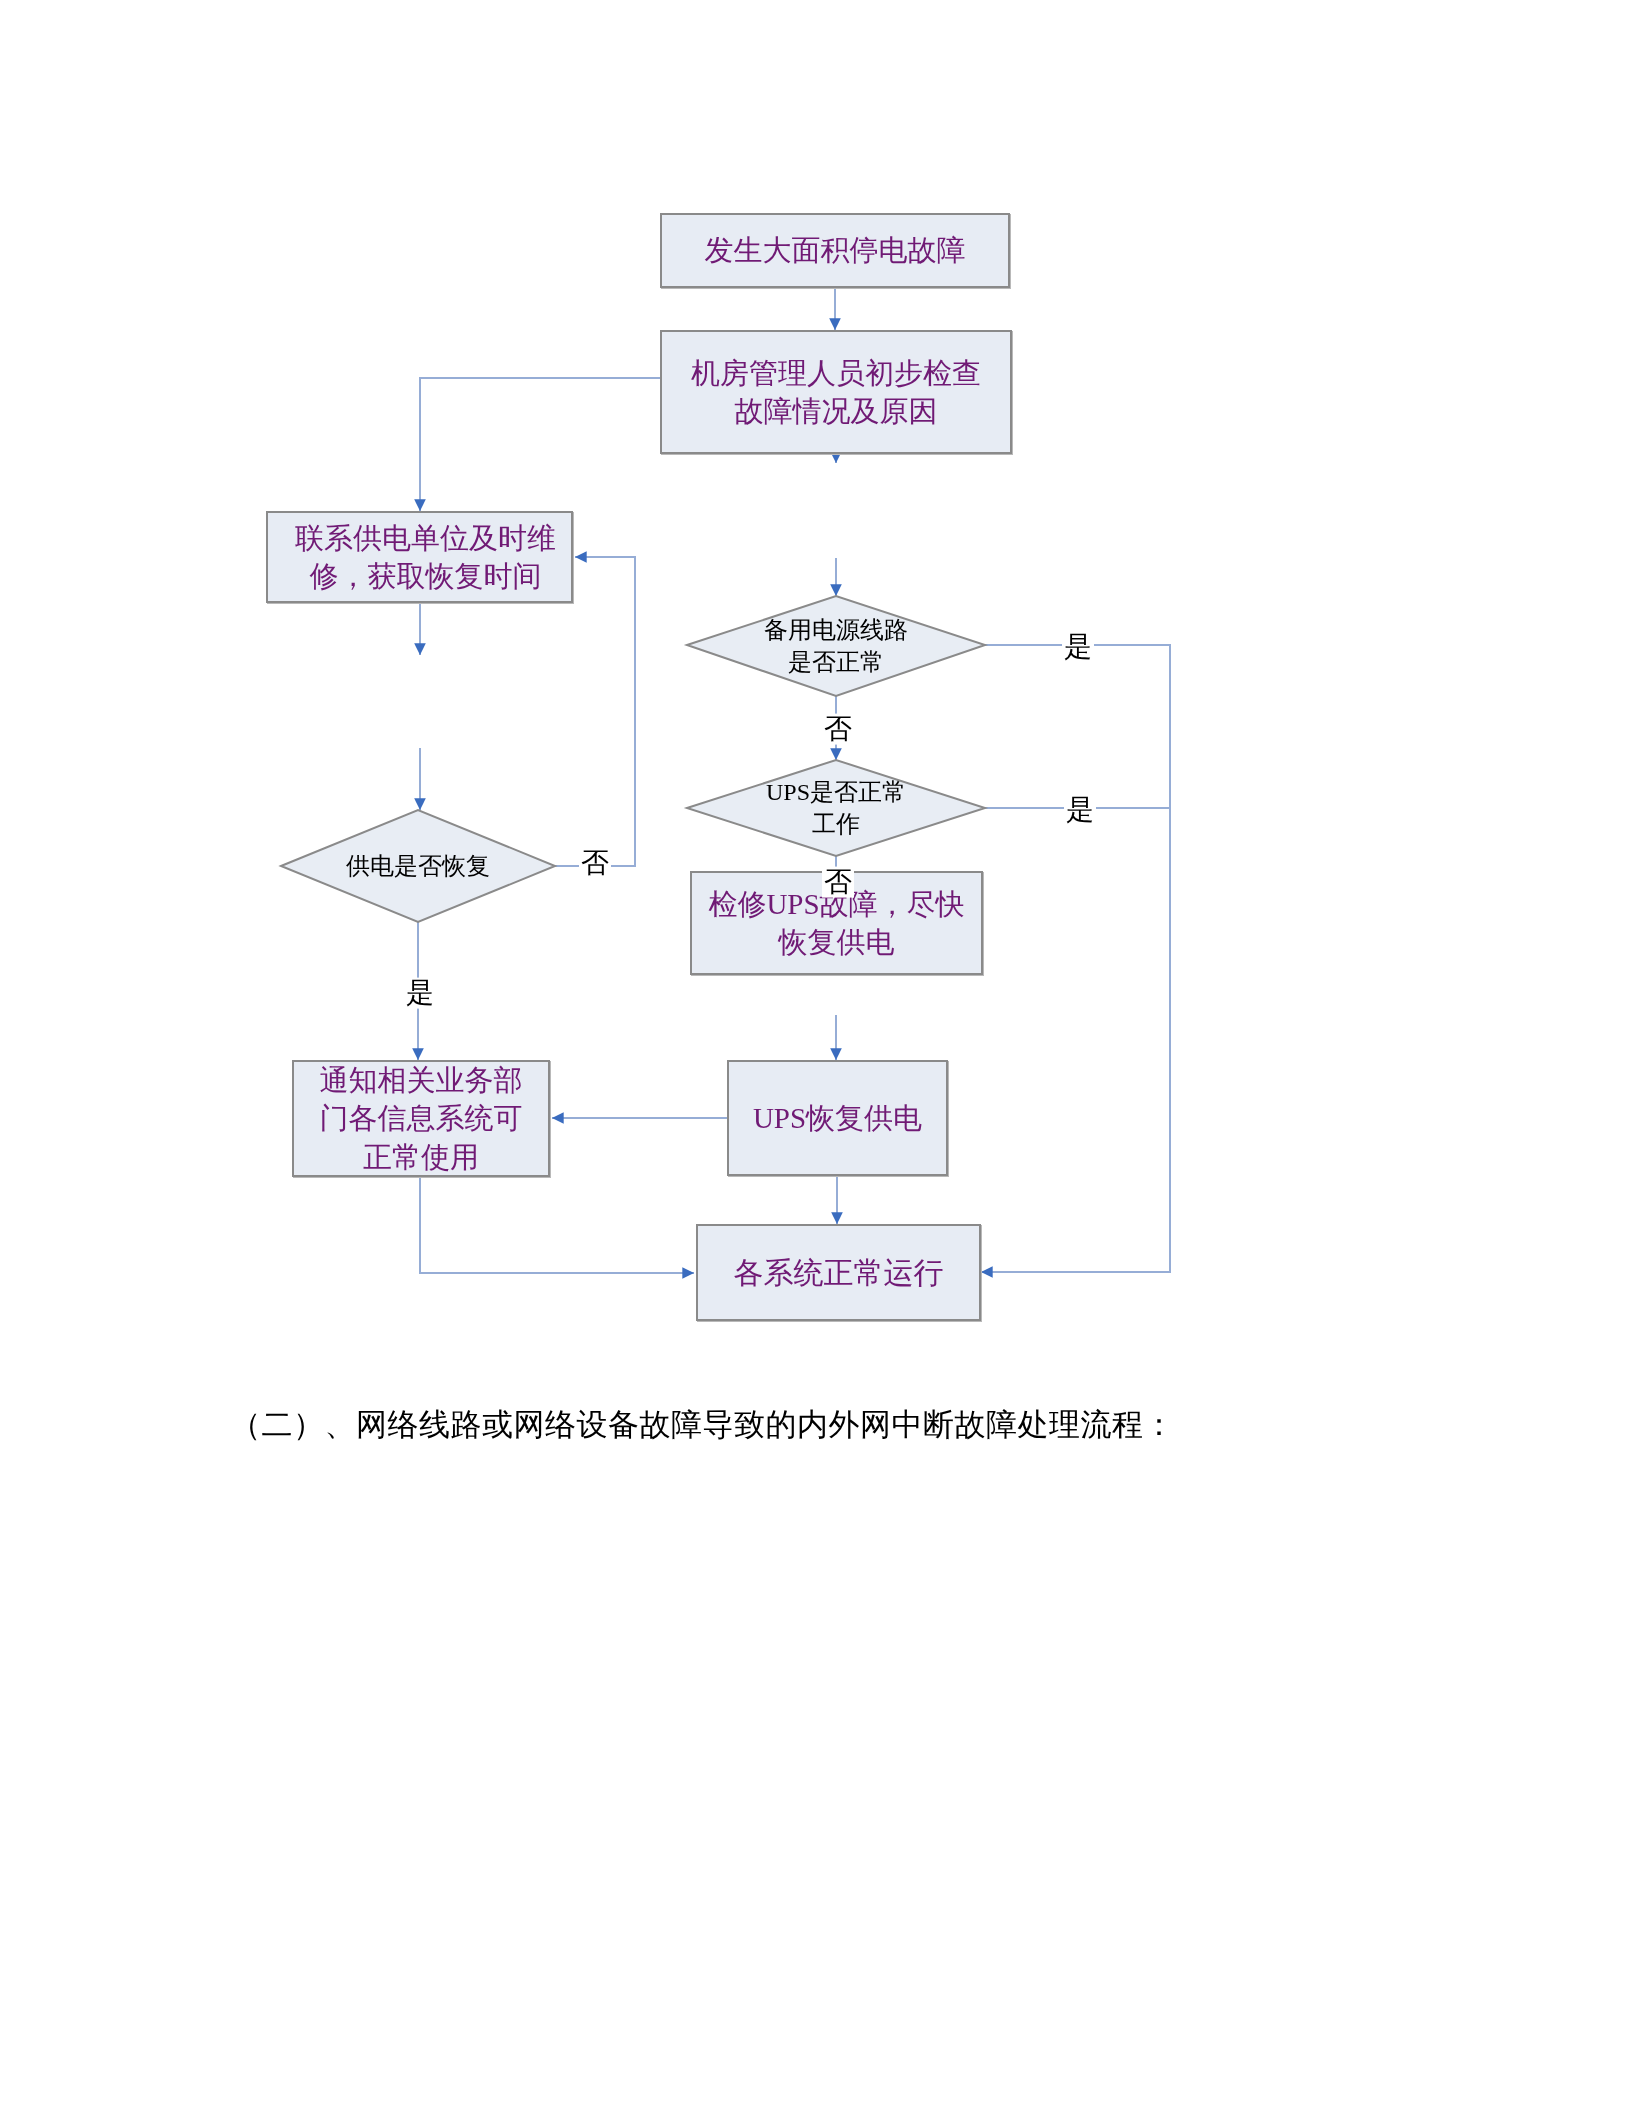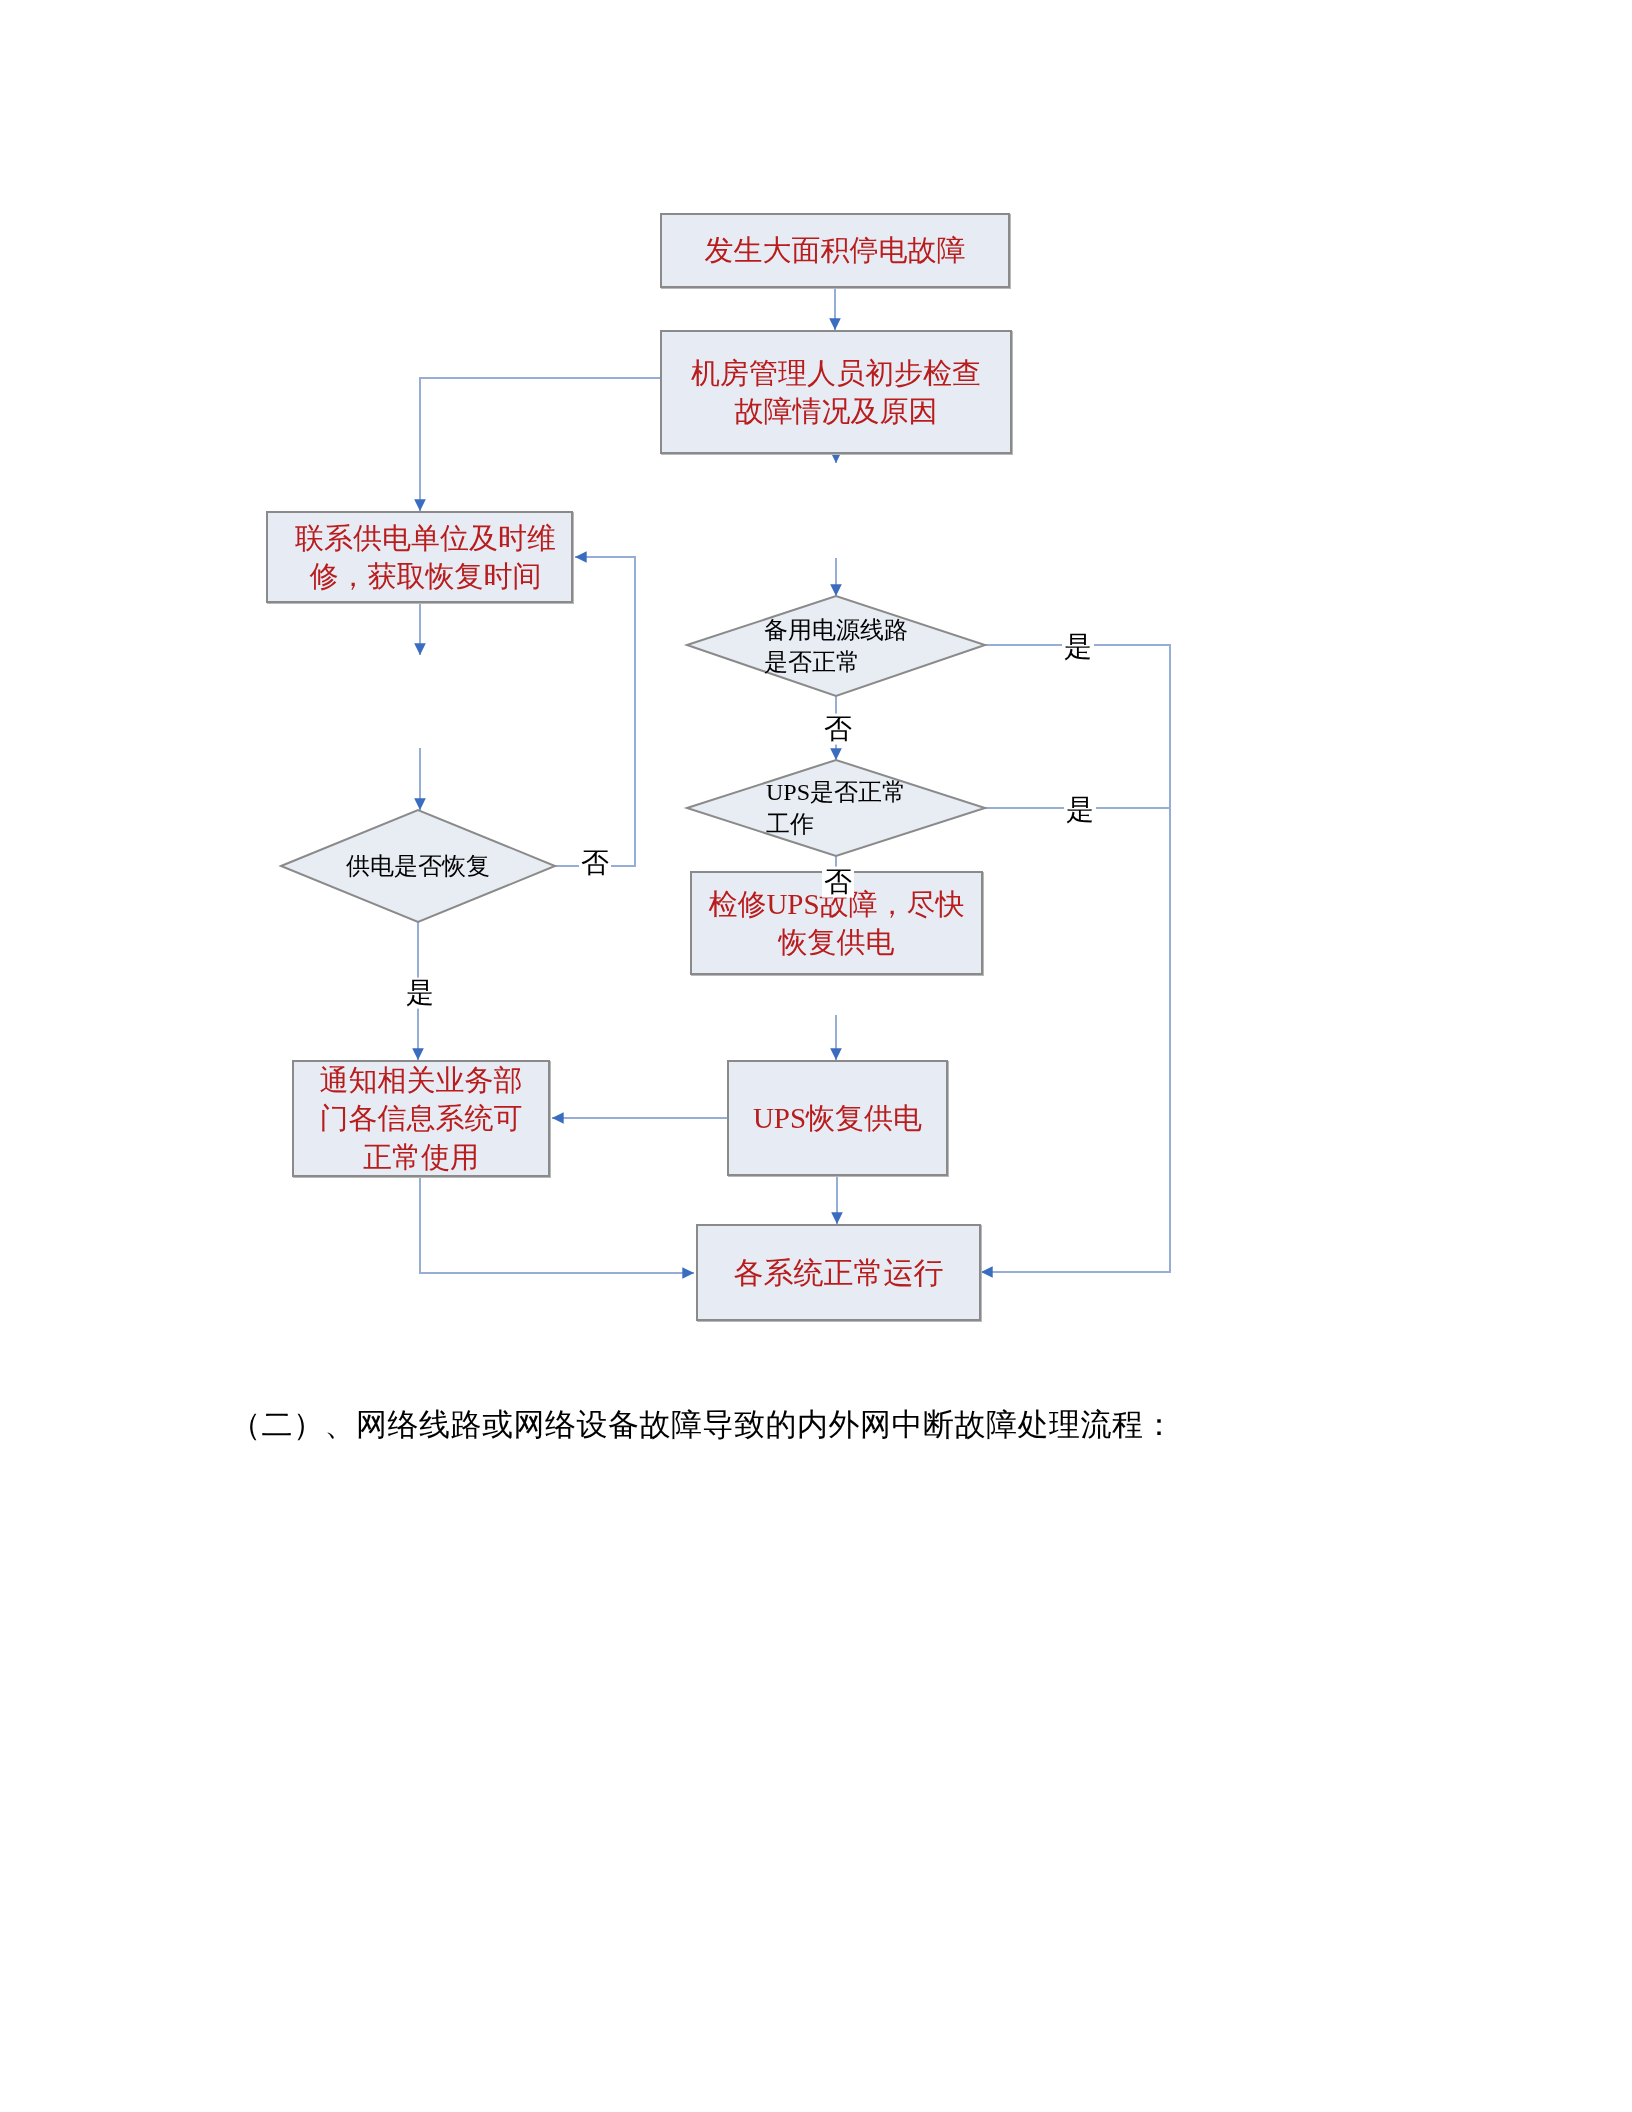--- a/index.html
+++ b/index.html
@@ -17,31 +17,31 @@
     width:1632px;height:2112px;
   }
   .node{
     position:absolute;
     display:flex;
     align-items:center;
     justify-content:center;
     text-align:center;
     background:#e7ecf4;
     border:2px solid #8a8a8a;
-    color:#b91c1c;
+    color:#701a75;
     font-size:29px;
     line-height:1.32;
     white-space:pre-line;
     box-sizing:border-box;
     box-shadow:1px 1px 0 #b9b9b9;
   }
   .diamond-label{
     position:absolute;
     transform:translate(-50%,-50%);
-    text-align:left;
+    text-align:center;
     color:#000;
     font-size:24px;
     line-height:1.35;
     white-space:pre-line;
   }
   .diamond-label.big{font-size:24px;}
   .edge-label{
     position:absolute;
     transform:translate(-50%,-50%);
     color:#000;

